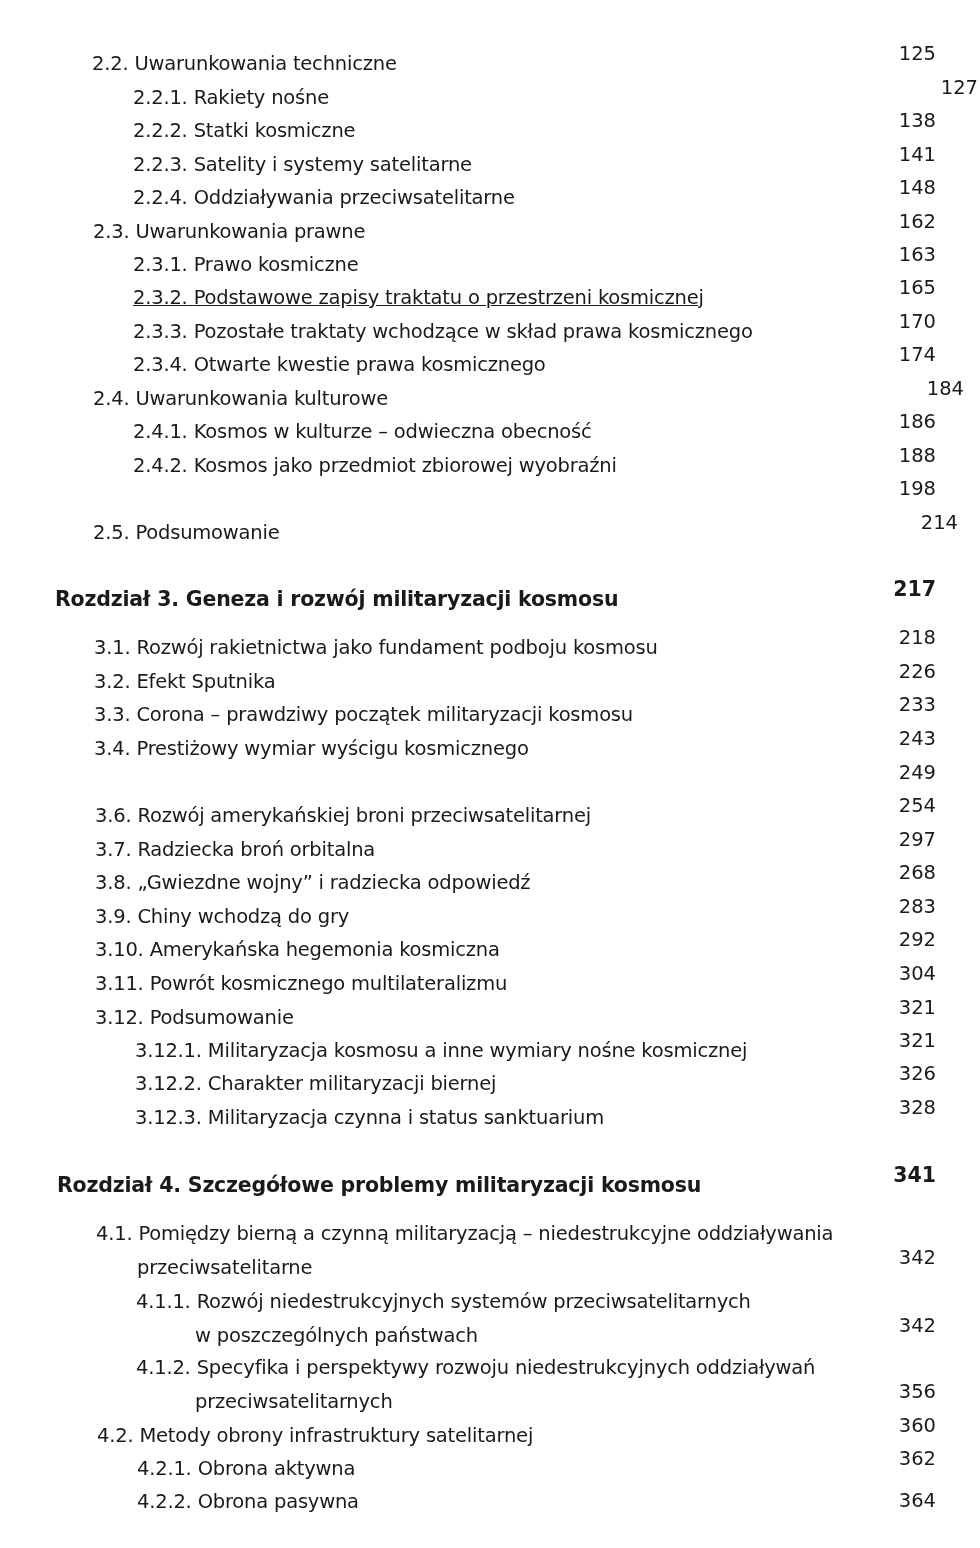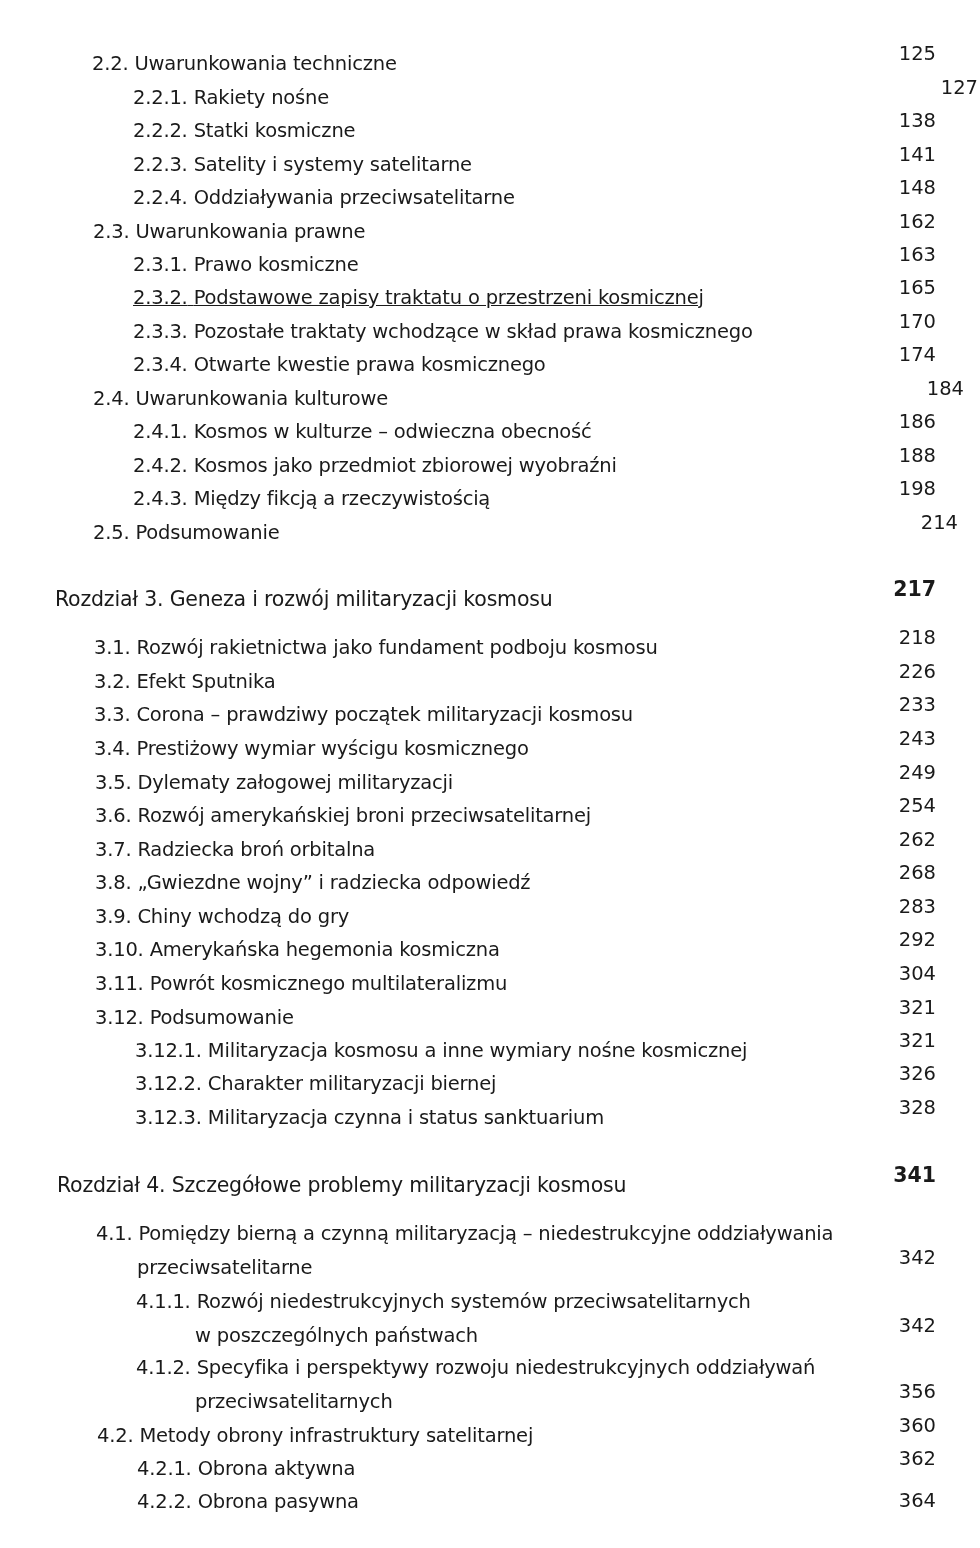--- a/index.html
+++ b/index.html
@@ -6,21 +6,21 @@
   body {
     width: 980px; height: 1548px; position: relative; overflow: hidden;
     font-family: "DejaVu Sans", "Liberation Sans", sans-serif;
     color: #1a1a1a;
   }
   .toc { position: absolute; left: 0; top: 0; width: 980px; height: 1548px; }
   .row { position: absolute; left: 0; width: 980px; font-size: 19.5px; line-height: 24px; }
   .row .label { position: absolute; white-space: nowrap; letter-spacing: -0.2px; }
   .row .page { position: absolute; right: 44px; text-align: right; }
   .row.chapter { font-weight: bold; font-size: 20.5px; }
-  .row.chapter .label { font-weight: normal; }
+  .row.chapter .label { font-weight: bold; }
   .row.chapter .page { font-weight: bold; }
 </style>
 </head>
 <body>
 
 <div class="toc" id="toc">
     <div class="row" style="top: 52px; height: 26px;">
       <span class="label" style="left: 92px; top: 0px;"><span>2.2.</span> <span>Uwarunkowania techniczne</span></span>
       <span class="page" style="top: -10px;">125</span>
     </div>
@@ -66,21 +66,20 @@
     </div>
     <div class="row" style="top: 420px; height: 26px;">
       <span class="label" style="left: 133px; top: 0px;"><span>2.4.1.</span> <span>Kosmos w kulturze – odwieczna obecność</span></span>
       <span class="page" style="top: -10px;">186</span>
     </div>
     <div class="row" style="top: 454px; height: 26px;">
       <span class="label" style="left: 133px; top: 0px;"><span>2.4.2.</span> <span>Kosmos jako przedmiot zbiorowej wyobraźni</span></span>
       <span class="page" style="top: -10px;">188</span>
     </div>
     <div class="row" style="top: 487px; height: 26px;">
-      <span class="label" style="left: 133px; top: 0px;"><span>2.4.3.</span> <span>Między fikcją a rzeczywistością</span></span>
       <span class="page" style="top: -10px;">198</span>
     </div>
     <div class="row" style="top: 521px; height: 26px; padding-left: 22px;">
       <span class="label" style="left: 93px; top: 0px;"><span>2.5.</span> <span>Podsumowanie</span></span>
       <span class="page" style="top: -10px;">214</span>
     </div>
     <div class="row chapter" style="top: 587px; height: 26px;">
       <span class="label" style="left: 55px; top: 0px;"><span>Rozdział 3.</span> <span>Geneza i rozwój militaryzacji kosmosu</span></span>
       <span class="page" style="top: -10px;">217</span>
     </div>
@@ -94,30 +93,29 @@
     </div>
     <div class="row" style="top: 703px; height: 26px;">
       <span class="label" style="left: 94px; top: 0px;"><span>3.3.</span> <span>Corona – prawdziwy początek militaryzacji kosmosu</span></span>
       <span class="page" style="top: -10px;">233</span>
     </div>
     <div class="row" style="top: 737px; height: 26px;">
       <span class="label" style="left: 94px; top: 0px;"><span>3.4.</span> <span>Prestiżowy wymiar wyścigu kosmicznego</span></span>
       <span class="page" style="top: -10px;">243</span>
     </div>
     <div class="row" style="top: 771px; height: 26px;">
-      <span class="label" style="left: 95px; top: 0px;"><span>3.5.</span> <span>Dylematy załogowej militaryzacji</span></span>
       <span class="page" style="top: -10px;">249</span>
     </div>
     <div class="row" style="top: 804px; height: 26px;">
       <span class="label" style="left: 95px; top: 0px;"><span>3.6.</span> <span>Rozwój amerykańskiej broni przeciwsatelitarnej</span></span>
       <span class="page" style="top: -10px;">254</span>
     </div>
     <div class="row" style="top: 838px; height: 26px;">
       <span class="label" style="left: 95px; top: 0px;"><span>3.7.</span> <span>Radziecka broń orbitalna</span></span>
-      <span class="page" style="top: -10px;">262</span>
+      <span class="page" style="top: -10px;">297</span>
     </div>
     <div class="row" style="top: 871px; height: 26px;">
       <span class="label" style="left: 95px; top: 0px;"><span>3.8.</span> <span>„Gwiezdne wojny” i radziecka odpowiedź</span></span>
       <span class="page" style="top: -10px;">268</span>
     </div>
     <div class="row" style="top: 905px; height: 26px;">
       <span class="label" style="left: 95px; top: 0px;"><span>3.9.</span> <span>Chiny wchodzą do gry</span></span>
       <span class="page" style="top: -10px;">283</span>
     </div>
     <div class="row" style="top: 938px; height: 26px;">

